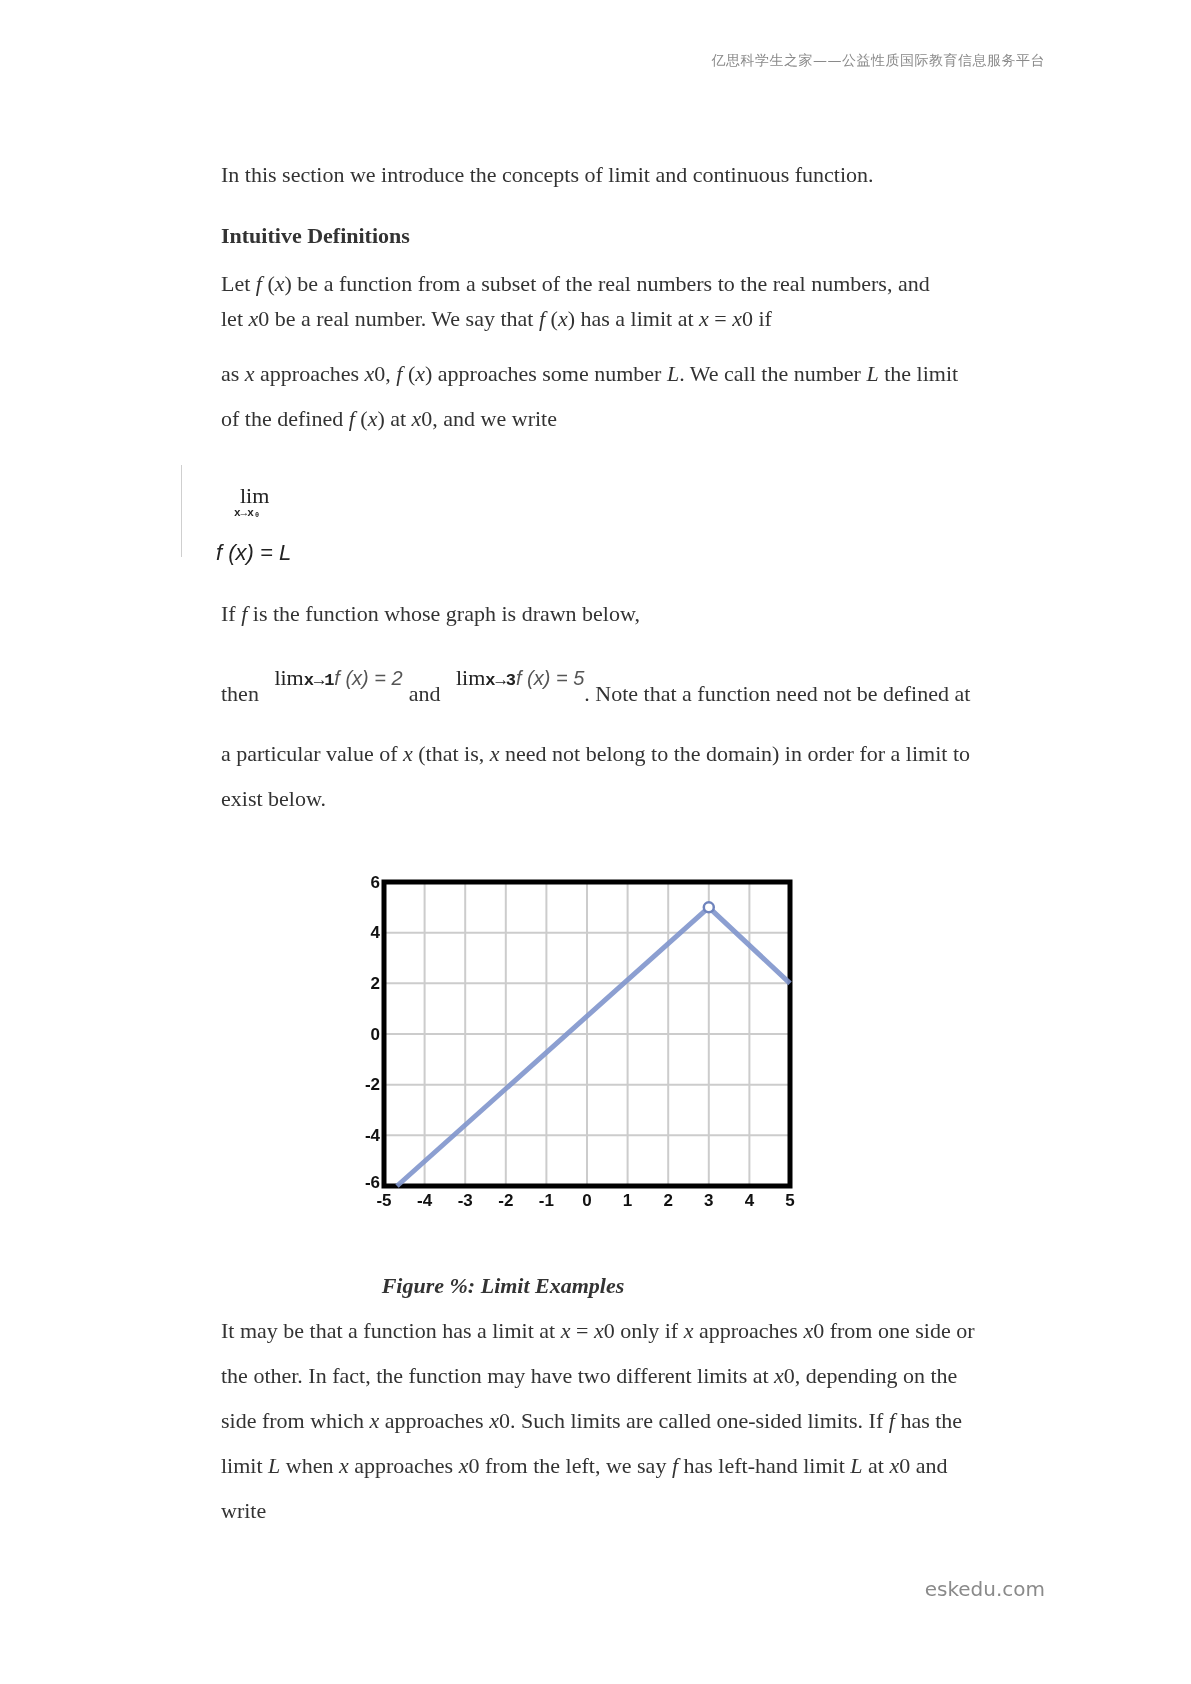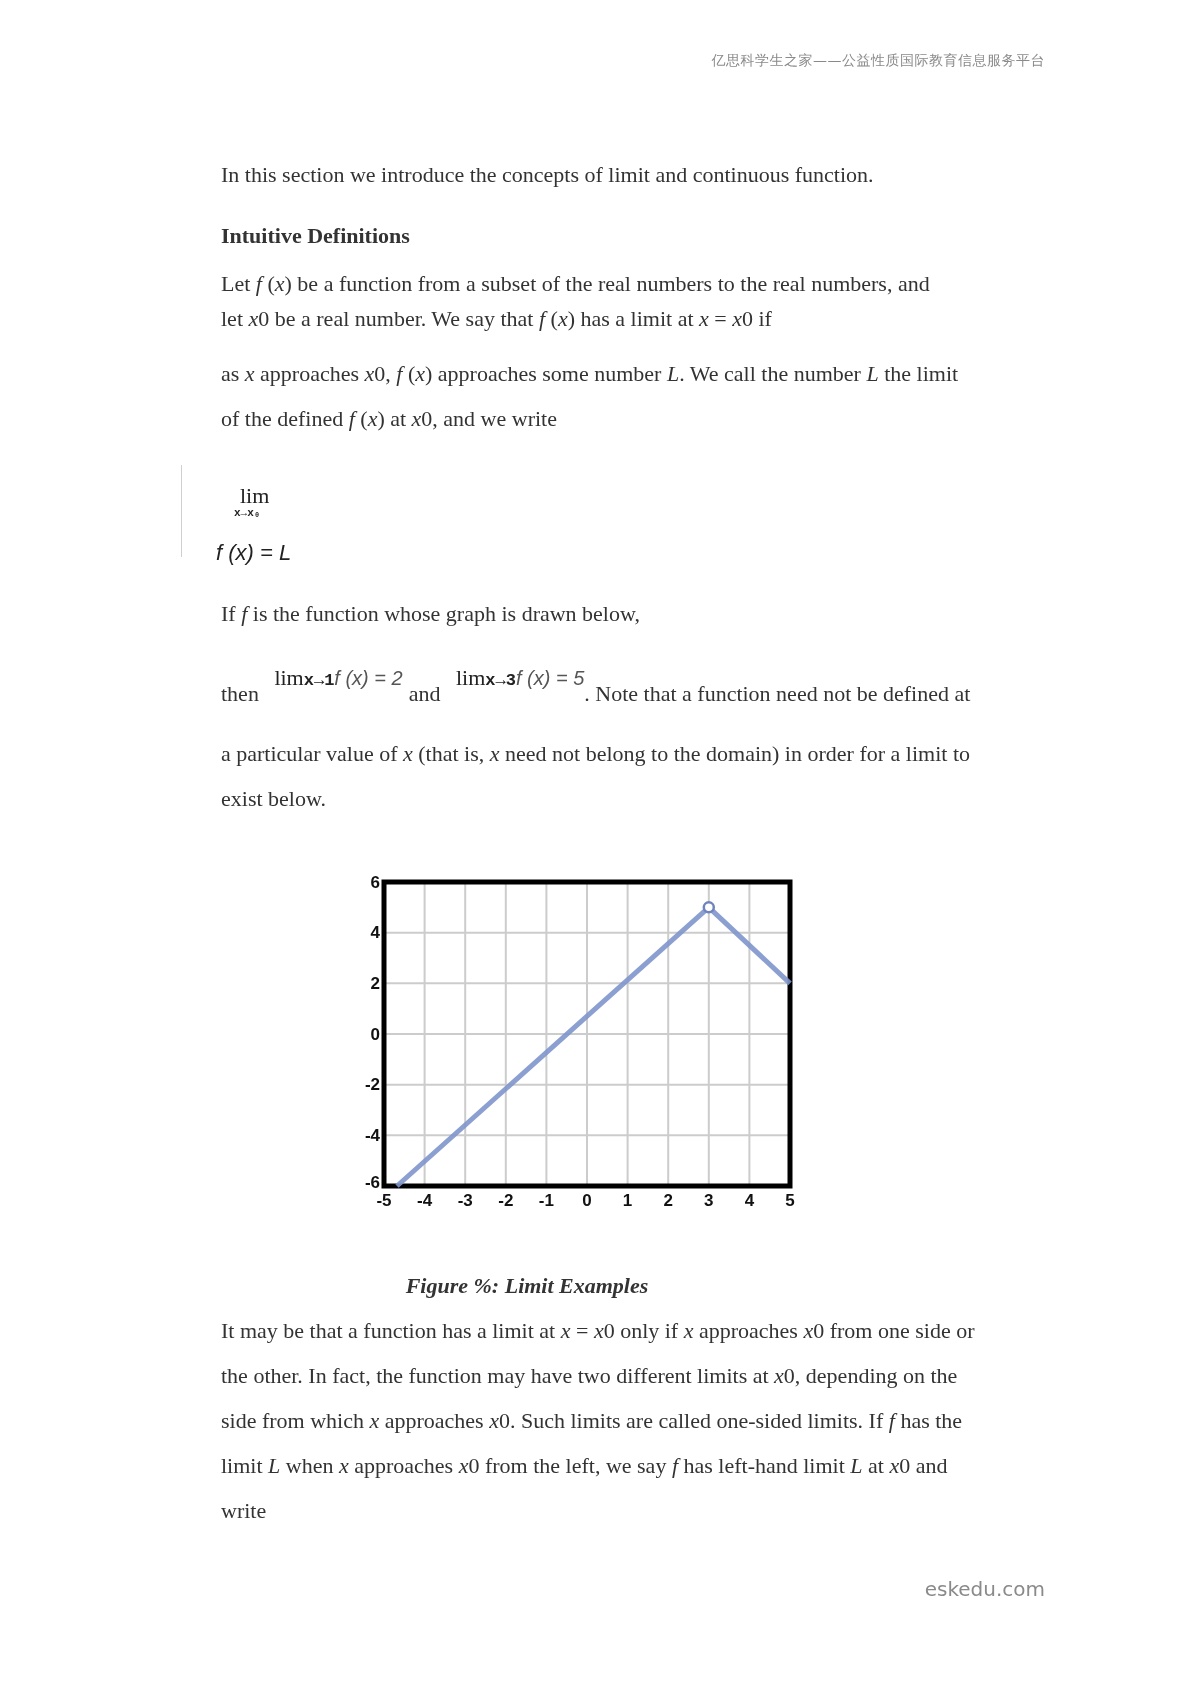--- a/index.html
+++ b/index.html
@@ -17,21 +17,21 @@
   .lim { position: absolute; left: 58px; top: 18px; font-family: "Liberation Serif", serif;
          font-size: 22px; color: #222; }
   .sub { position: absolute; left: 52px; top: 42px; font-family: "Liberation Mono", monospace;
          font-size: 11px; font-weight: bold; color: #222; }
   .fx { position: absolute; left: 34px; top: 55px; font-family: Liberation Sans, sans-serif;
         font-size: 22px; font-style: italic; color: #222; margin-top: 20px; }
   .inlim { display: inline-block; position: relative; top: -16px; font-size: 22px; color: #222; margin: 0 6px 0 10px; }
   .inlim .s { font-family: "Liberation Mono", monospace; font-size: 17px; font-weight: bold; }
   .inlim .f { font-family: "Liberation Sans", sans-serif; font-style: italic; font-size: 20px; color: #555; }
   .caption { position: absolute; left: 0; width: 1006px; top: 1273px; text-align: center;
-             font-size: 22px; font-weight: bold; font-style: italic; padding-left: 24px; }
+             font-size: 22px; font-weight: bold; font-style: italic; }
   .chart { position: absolute; left: 355px; top: 870px; }
 </style>
 </head>
 <body>
 
 <div class="hdr">亿思科学生之家——公益性质国际教育信息服务平台</div>
 
 <div class="line" style="top:164px">In this section we introduce the concepts of limit and continuous function.</div>
 <div class="line h" style="top:225px">Intuitive Definitions</div>
 

